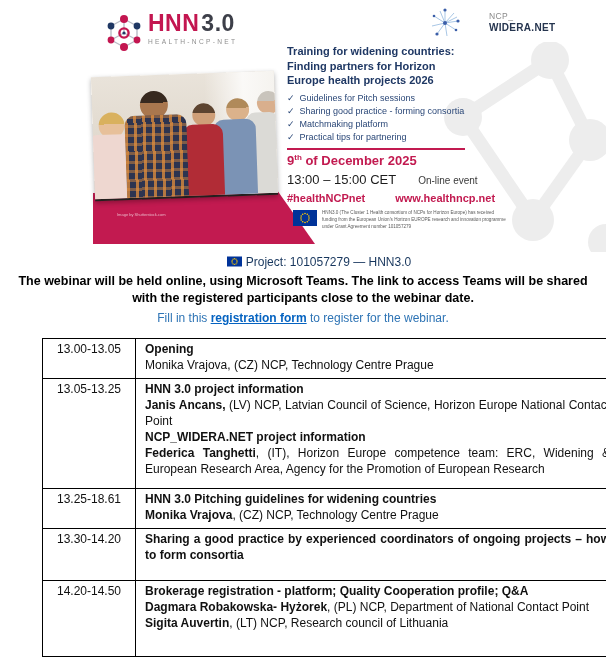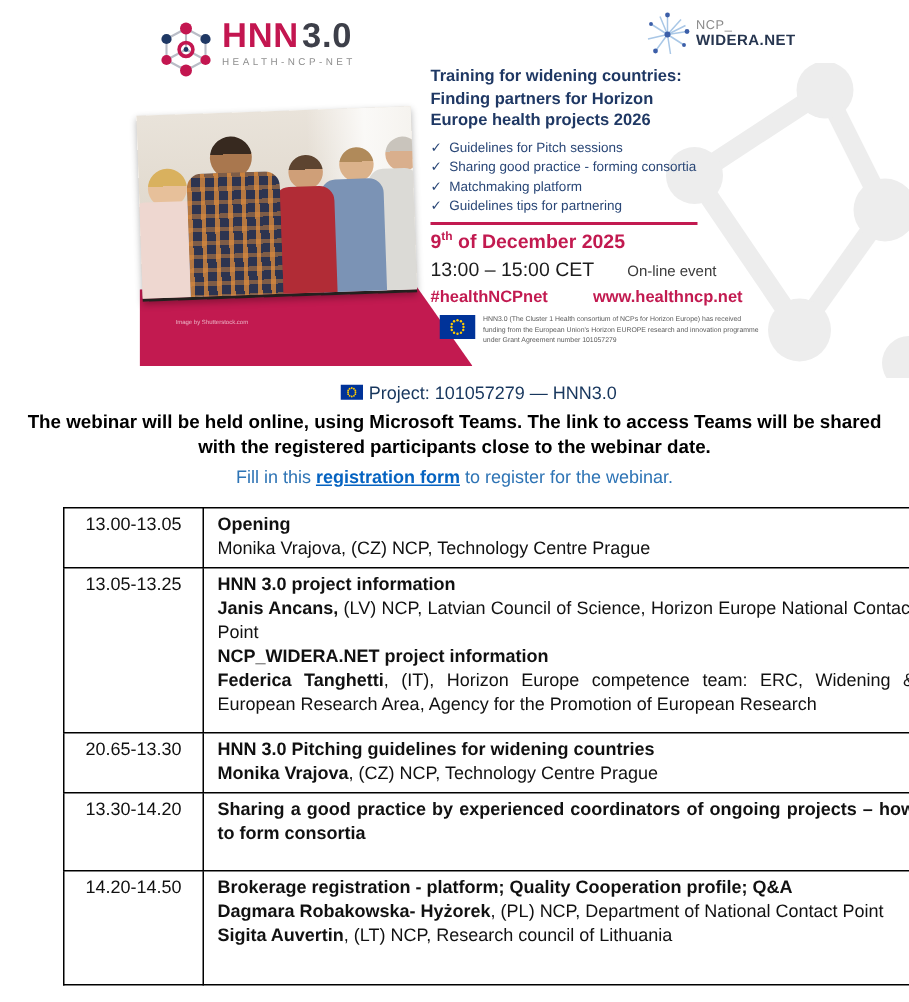--- a/index.html
+++ b/index.html
@@ -10,21 +10,21 @@
   .flyer{position:absolute;left:0;top:0;width:606px;height:252px;}
   .watermark{position:absolute;left:438px;top:42px;z-index:0;}
 
   .hnn-logo{position:absolute;left:104px;top:12px;z-index:2;display:flex;align-items:flex-start;}
   .hnn-text{margin-left:4px;}
   .hnn-word{font-size:23px;font-weight:700;line-height:1;letter-spacing:.5px;}
   .hnn-word .hnn-name{color:#c31650;}
   .hnn-word .hnn-ver{color:#3d3f49;font-weight:600;margin-left:2px;}
   .hnn-tagline{font-size:6.6px;letter-spacing:2.3px;color:#8f8f8f;margin-top:3px;}
 
-  .widera-logo{position:absolute;left:430px;top:8px;z-index:2;display:flex;align-items:center;}
+  .widera-logo{position:absolute;left:430px;top:8px;z-index:2;display:flex;align-items:center;gap:25px;}
   .widera-text{margin-left:4px;line-height:1.15;}
   .widera-top{font-size:8.5px;color:#8a8a8a;letter-spacing:.4px;}
   .widera-bottom{font-size:10px;font-weight:700;color:#26354f;letter-spacing:.3px;}
 
   
   .photo{position:absolute;left:93px;top:74px;width:183px;height:122px;z-index:3;
          transform:rotate(-2deg);background:linear-gradient(180deg,#e9e3da 0%,#ded6ca 70%,#cfc7ba 100%);
          border-bottom:2px solid #23201e;box-shadow:0 2px 5px rgba(0,0,0,.30);overflow:hidden;}
   .window{position:absolute;right:0;top:0;width:70px;height:100%;
           background:linear-gradient(90deg,rgba(255,255,255,0) 0%,rgba(255,255,255,.8) 55%,rgba(246,244,240,.95) 100%);}
@@ -192,21 +192,21 @@
         <div class="item">
           <span class="tick">✓</span>
           <span>Sharing good practice - forming consortia</span>
         </div>
         <div class="item">
           <span class="tick">✓</span>
           <span>Matchmaking platform</span>
         </div>
         <div class="item">
           <span class="tick">✓</span>
-          <span>Guidelines tips for partnering</span>
+          <span>Practical tips for partnering</span>
         </div>
       </div>
     </div>
 
     <div class="fl-rule"></div>
 
     <div class="fl-date"><span>9</span><sup>th</sup><span> of December 2025</span></div>
 
     <div class="fl-time"><span>13:00 – 15:00 CET</span><span class="fl-mode">On-line event</span></div>
 
@@ -273,21 +273,21 @@
       <tr class="r2">
         <td class="tcell">13.05-13.25</td>
         <td class="ccell">
           <p><b>HNN 3.0 project information</b></p>
           <p class="just"><b>Janis Ancans,</b><span> (LV) NCP, Latvian Council of Science, Horizon Europe National Contact Point</span></p>
           <p><b>NCP_WIDERA.NET project information</b></p>
           <p class="just"><b>Federica Tanghetti</b><span>, (IT), Horizon Europe competence team: ERC, Widening &amp; European Research Area, Agency for the Promotion of European Research</span></p>
         </td>
       </tr>
       <tr class="r3">
-        <td class="tcell">20.65-13.30</td>
+        <td class="tcell">13.25-18.61</td>
         <td class="ccell">
           <p><b>HNN 3.0 Pitching guidelines for widening countries</b></p>
           <p><b>Monika Vrajova</b><span>, (CZ) NCP, Technology Centre Prague</span></p>
         </td>
       </tr>
       <tr class="r4">
         <td class="tcell">13.30-14.20</td>
         <td class="ccell">
           <p class="just"><b>Sharing a good practice by experienced coordinators of ongoing projects – how to form consortia</b></p>
         </td>

